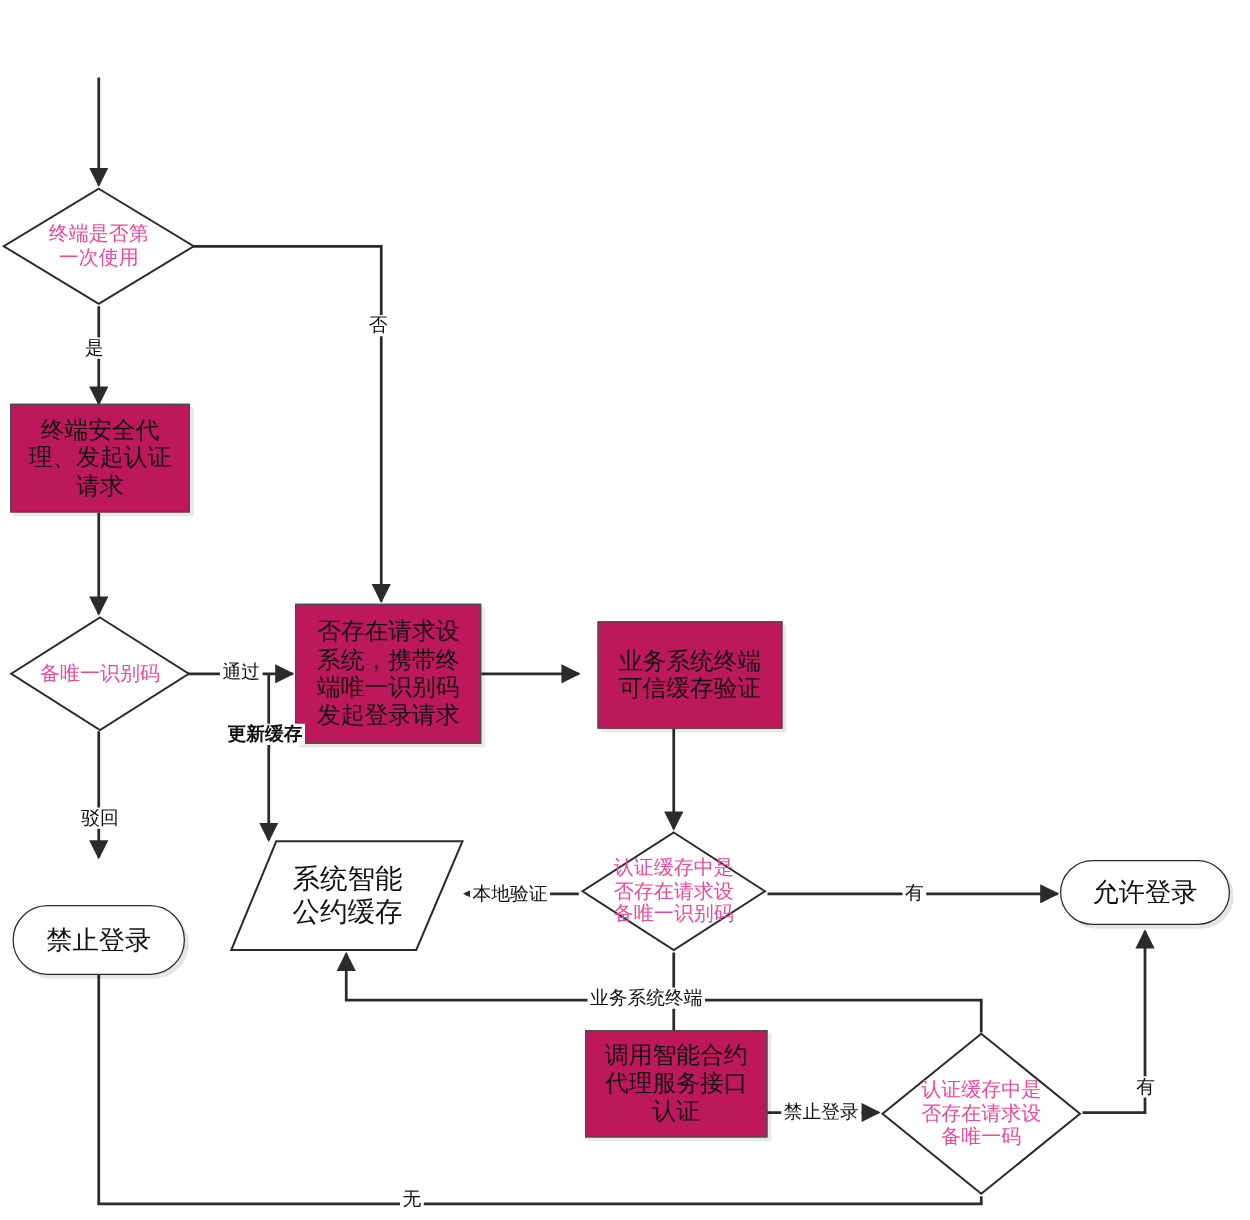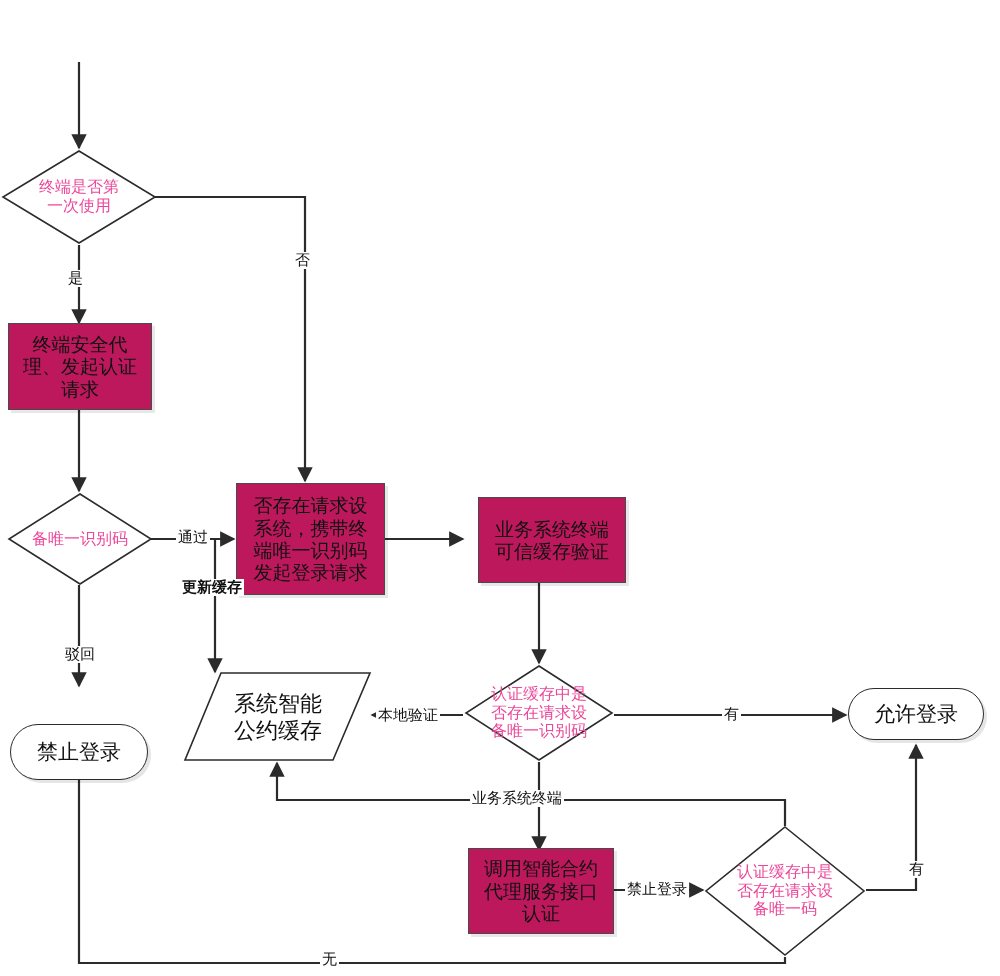--- a/index.html
+++ b/index.html
@@ -187,21 +187,21 @@
     <svg width="152" height="100" viewBox="0 0 152 100">
       <polygon points="76,3 149,50 76,97 3,50" fill="#ffffff" stroke="#2b2b2b" stroke-width="1.6"></polygon>
     </svg>
     <div class="diamond-label">认证缓存中是
 否存在请求设
 备唯一识别码</div>
   </div>
 
   <div class="node terminator" style="left:848px; top:688px; width:136px; height:52px;">允许登录</div>
 
-  <div class="node process" style="left:468px; top:848px; width:146px; height:86px;">调用智能合约
+  <div class="node process" style="left:468px; top:824px; width:146px; height:86px;">调用智能合约
 代理服务接口
 认证</div>
 
   <div class="diamond-wrap" style="left:703px; top:824px; width:164px; height:134px;">
     <svg width="164" height="134" viewBox="0 0 164 134">
       <polygon points="82,3 161,67 82,131 3,67" fill="#ffffff" stroke="#2b2b2b" stroke-width="1.6"></polygon>
     </svg>
     <div class="diamond-label">认证缓存中是
 否存在请求设
 备唯一码</div>

